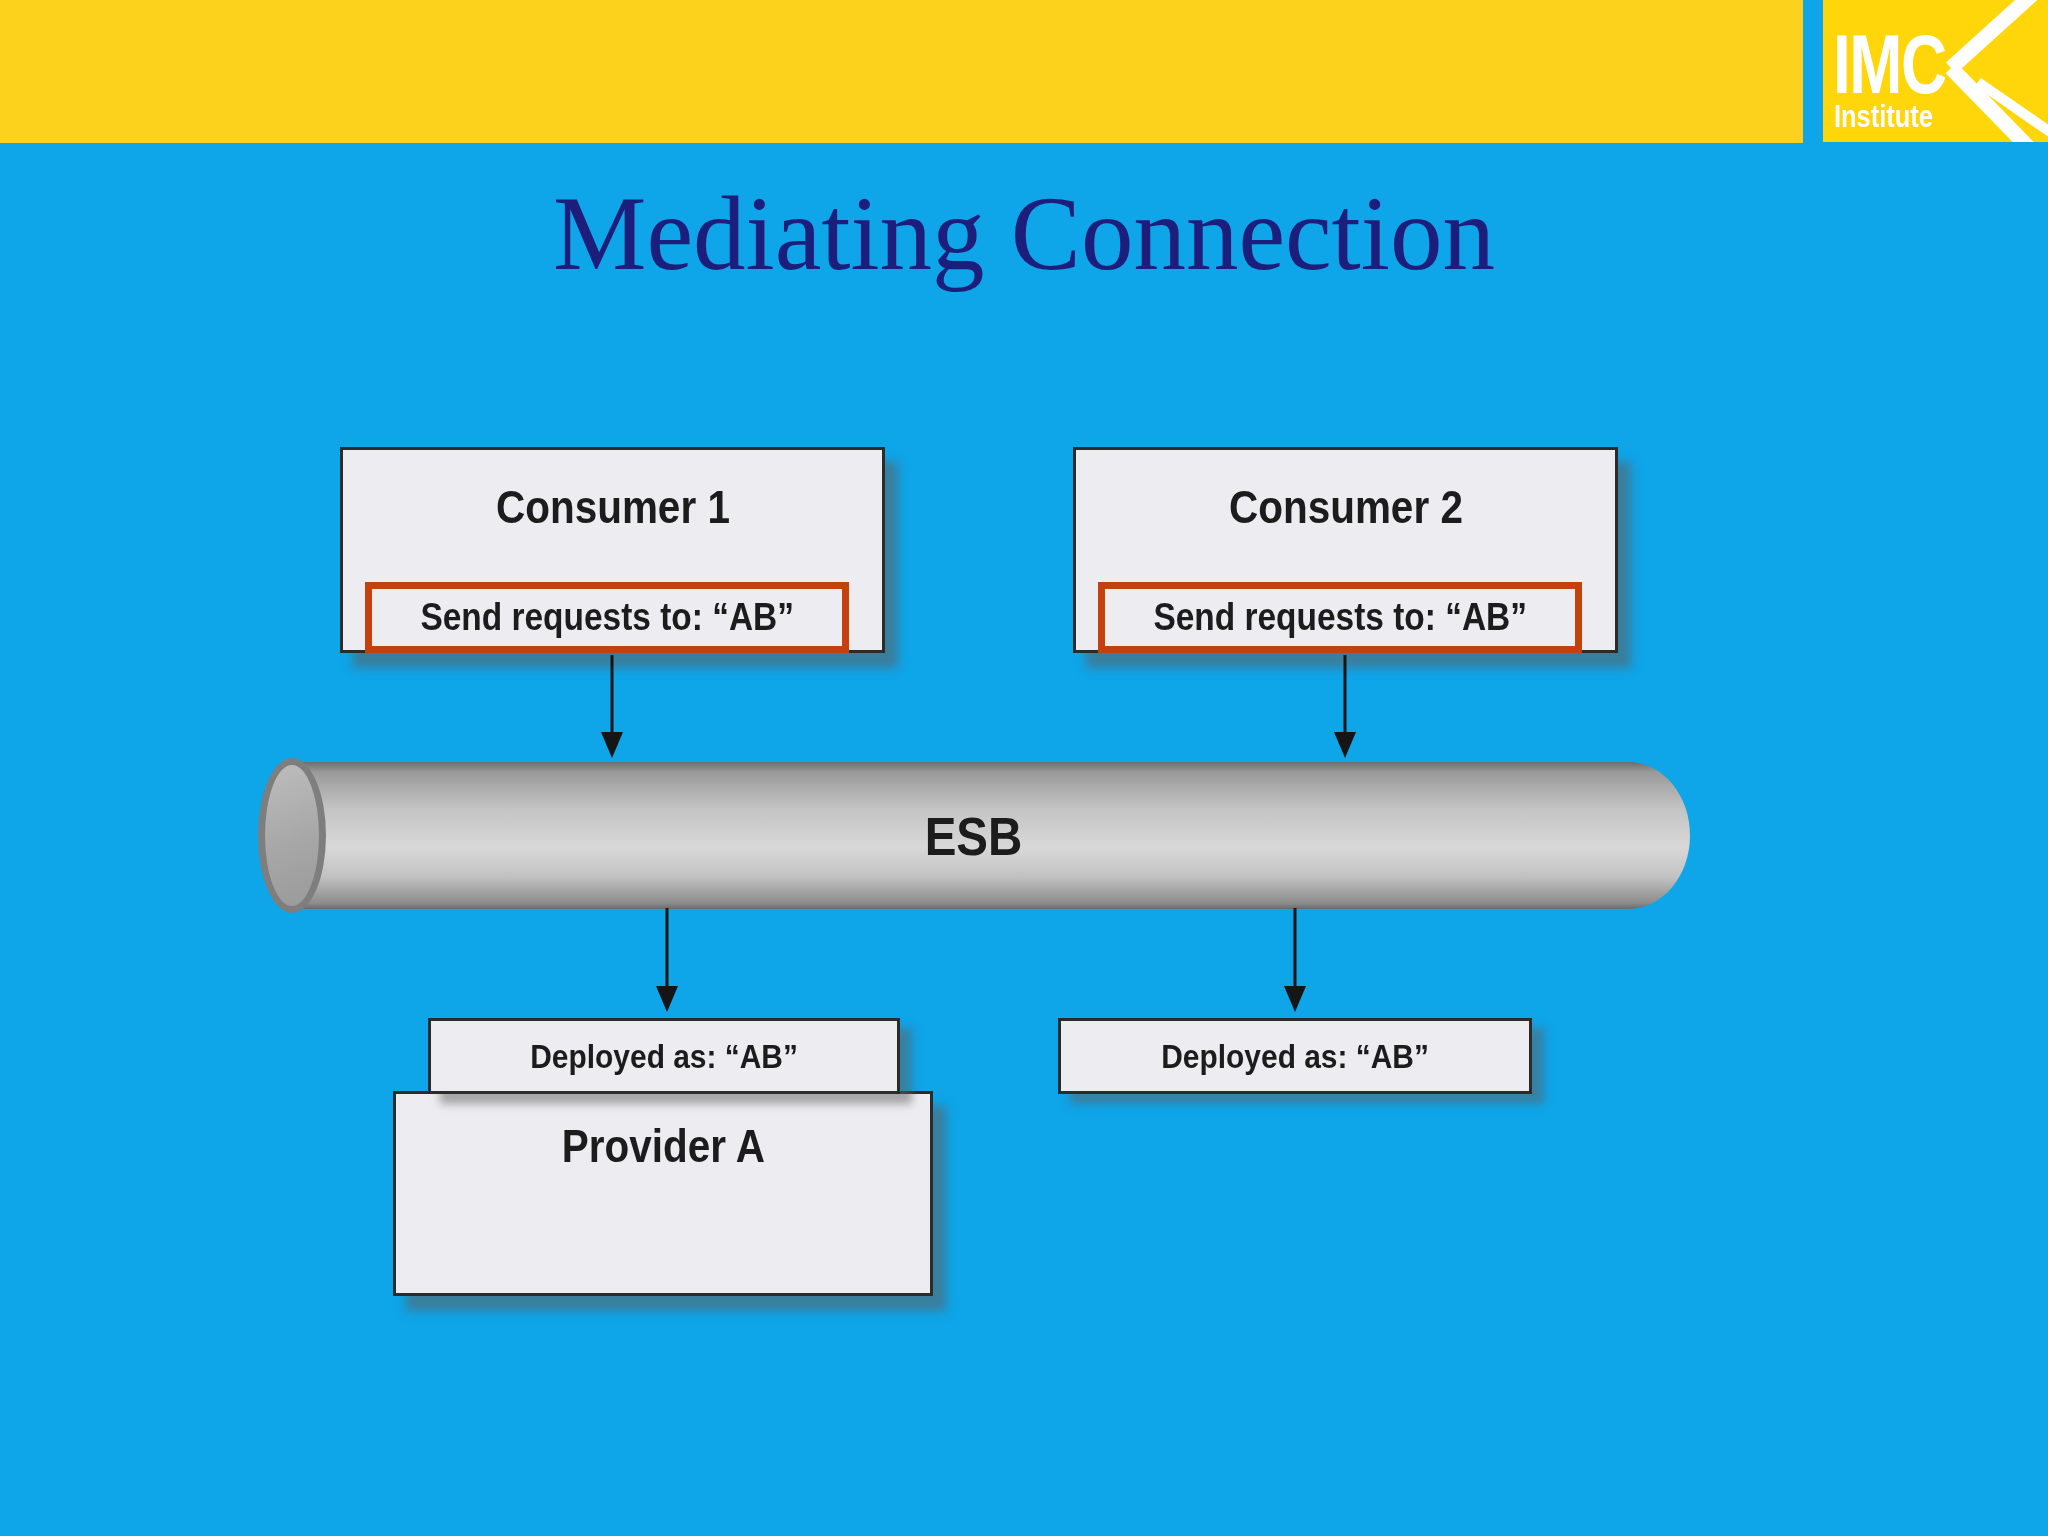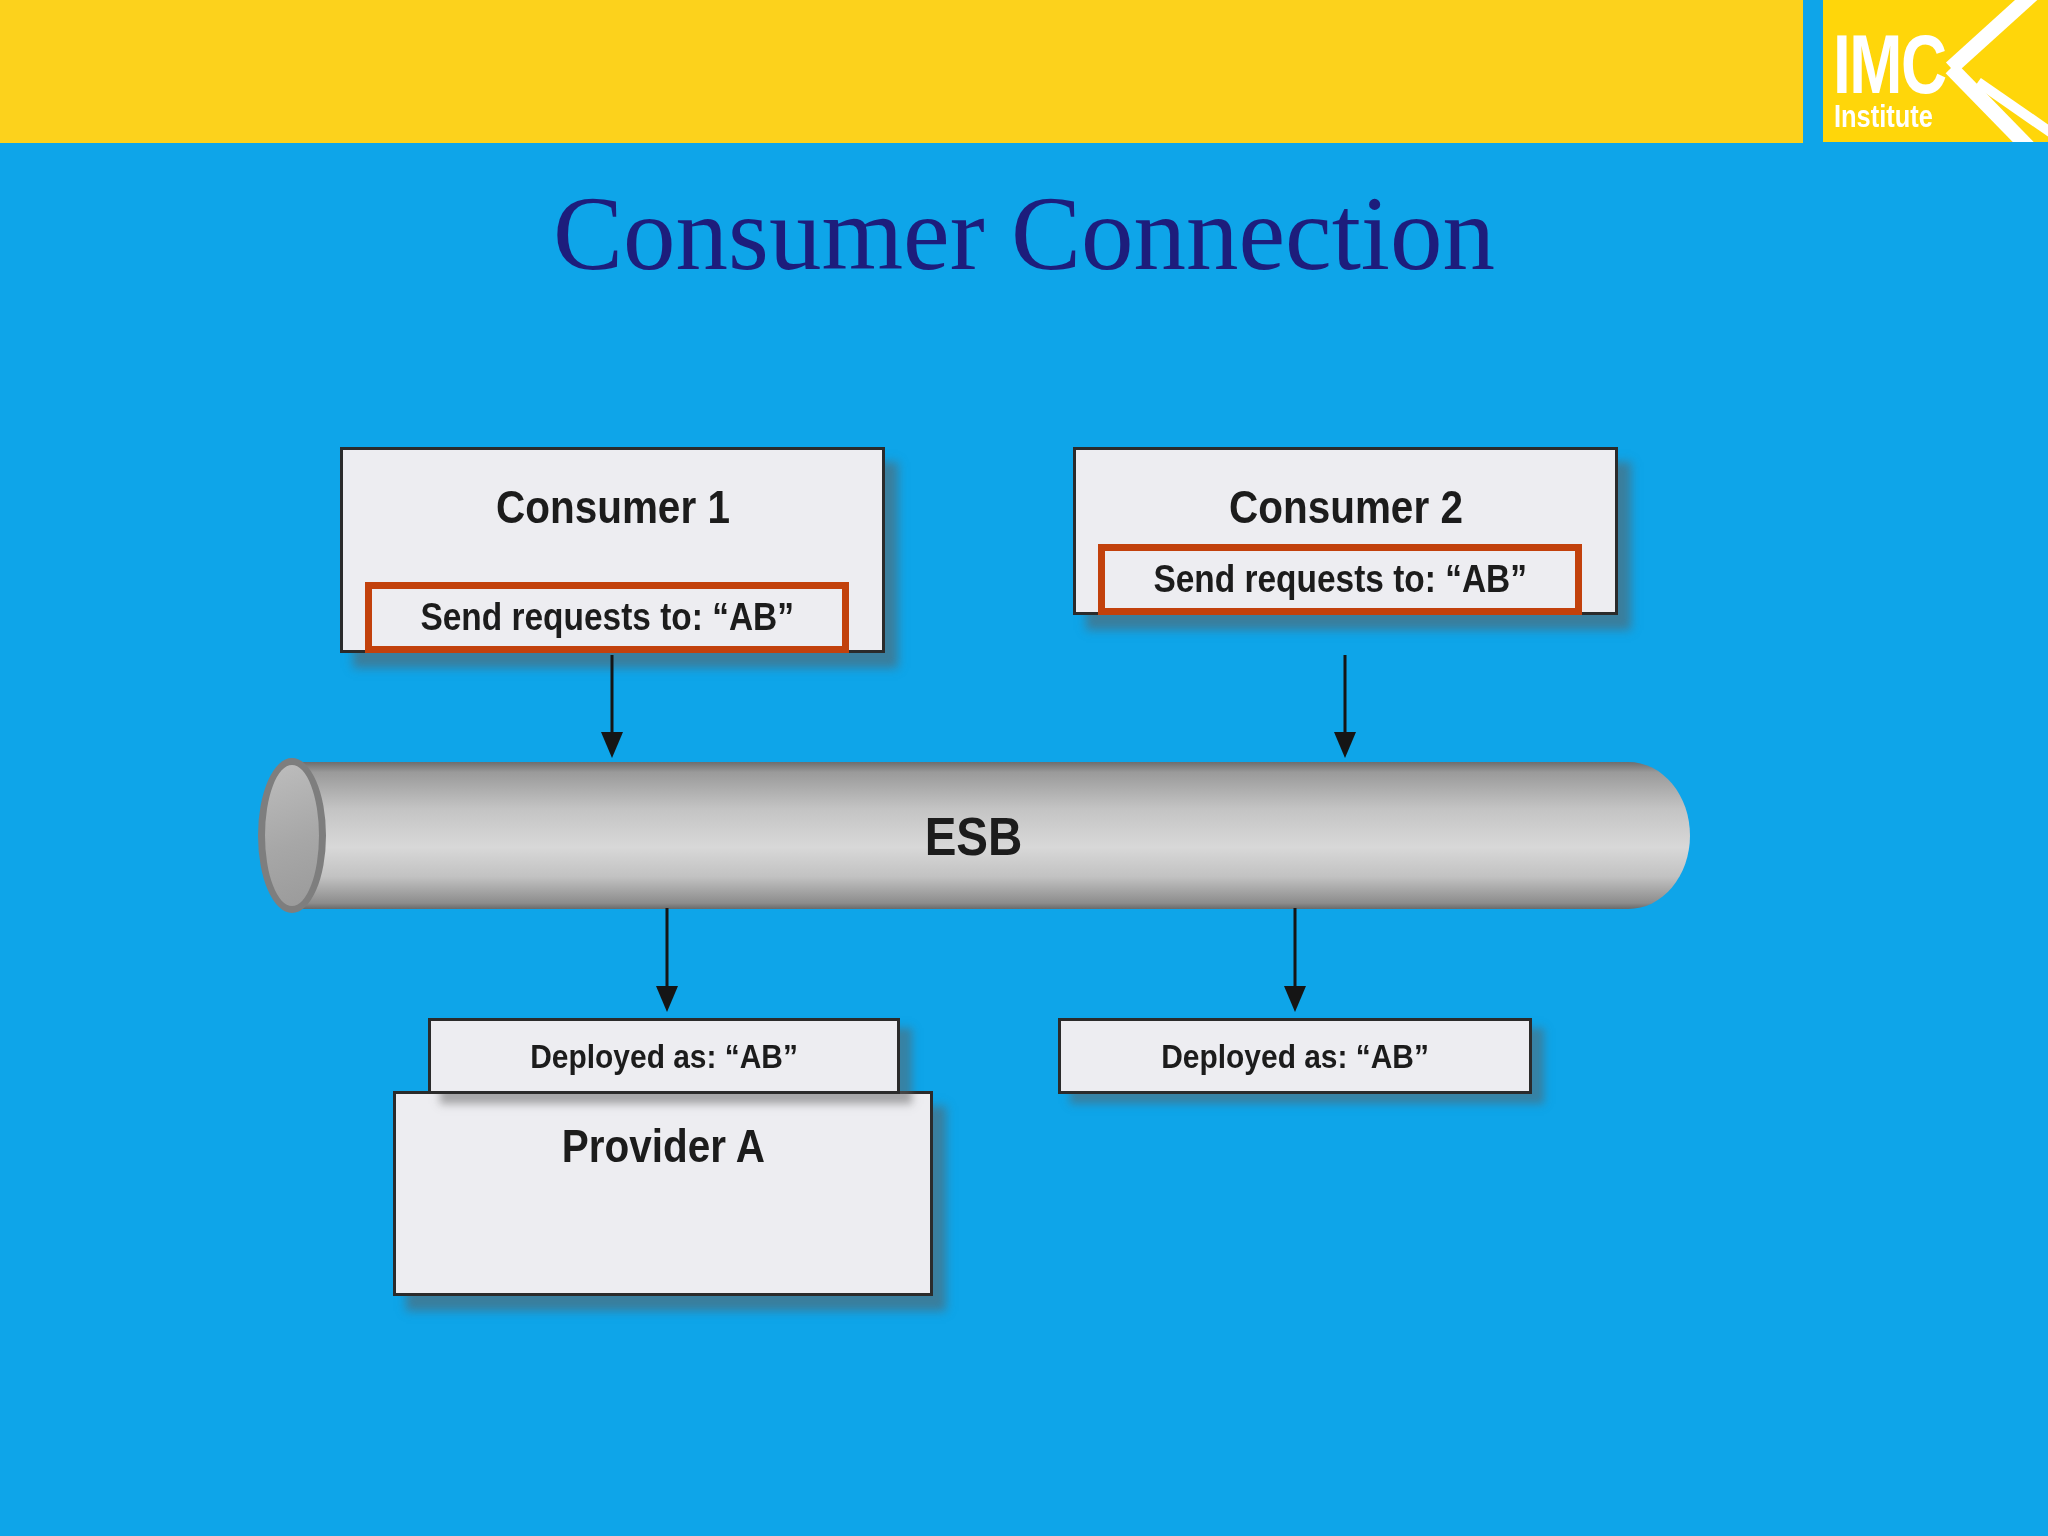--- a/index.html
+++ b/index.html
@@ -86,32 +86,32 @@
   <div class="logo">
     <svg width="225" height="142" viewBox="0 0 225 142">
       <line x1="212" y1="-8" x2="128" y2="68" stroke="#ffffff" stroke-width="15"></line>
       <line x1="128" y1="68" x2="210" y2="152" stroke="#ffffff" stroke-width="15"></line>
       <line x1="155" y1="82" x2="230" y2="134" stroke="#ffffff" stroke-width="10"></line>
     </svg>
     <div class="logo-imc">IMC</div>
     <div class="logo-inst">Institute</div>
   </div>
 
-  <h1 class="title">Consumer Connection</h1>
+  <h1 class="title">Mediating Connection</h1>
 
   <div class="dbox cons-box" style="left:340px;top:447px;width:545px;height:206px;">
     <div class="box-title">
       <span class="ctext">Consumer 1</span>
     </div>
     <div class="note-box">
       <span class="ctext">Send requests to: “AB”</span>
     </div>
   </div>
 
-  <div class="dbox cons-box" style="left:1073px;top:447px;width:545px;height:168px;">
+  <div class="dbox cons-box" style="left:1073px;top:447px;width:545px;height:206px;">
     <div class="box-title">
       <span class="ctext">Consumer 2</span>
     </div>
     <div class="note-box">
       <span class="ctext">Send requests to: “AB”</span>
     </div>
   </div>
 
   <div class="varrow" style="left:612px;top:655px;">
     <span class="shaft" style="height:77px;"></span>

